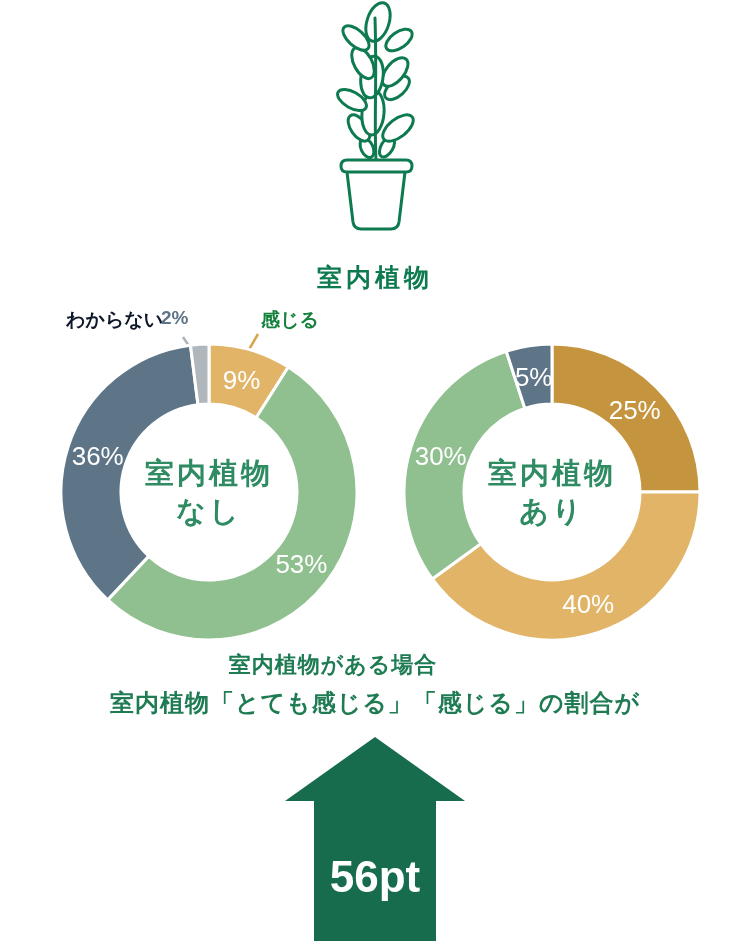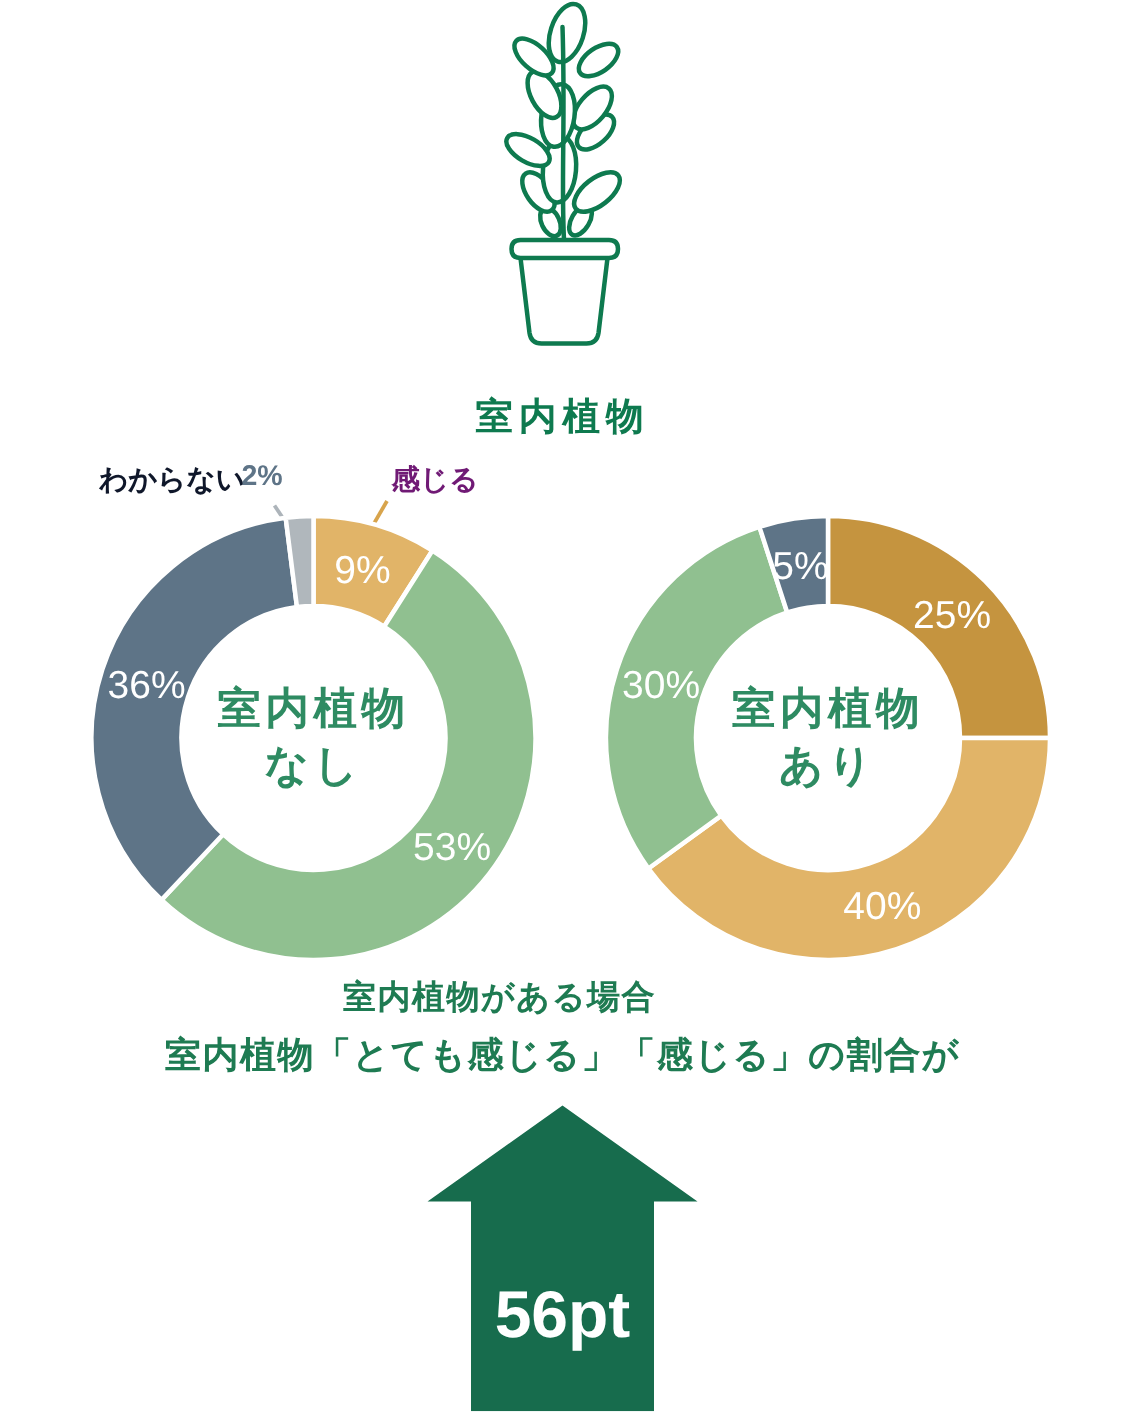--- a/index.html
+++ b/index.html
@@ -11,21 +11,21 @@
   .plant-svg{position:absolute;left:325px;top:0px;}
   
   .main-title{
     position:absolute;left:0;top:261px;width:750px;text-align:center;
     font-size:25px;font-weight:700;letter-spacing:4px;color:#0E7A4F;
   }
   
   .callout{position:absolute;top:307px;font-size:19px;font-weight:700;white-space:nowrap;}
   .callout.wakaranai{left:66px;color:#0f172a;}
   .callout.wakaranai-value{left:161px;color:#5E7487;}
-  .callout.kanjiru{left:261px;color:#701a75;}
+  .callout.kanjiru{left:261px;color:#15803d;}
   .leader-svg{position:absolute;left:170px;top:330px;}
   
   .donut-svg{position:absolute;width:310px;height:310px;}
   .donut-svg.left{left:54px;top:337px;}
   .donut-svg.right{left:397px;top:337px;}
   .donut-center{
     position:absolute;width:310px;height:310px;display:flex;flex-direction:column;
     align-items:center;justify-content:center;pointer-events:none;
     color:#2E8B62;font-size:29px;font-weight:700;letter-spacing:3px;line-height:1.32;
   }

